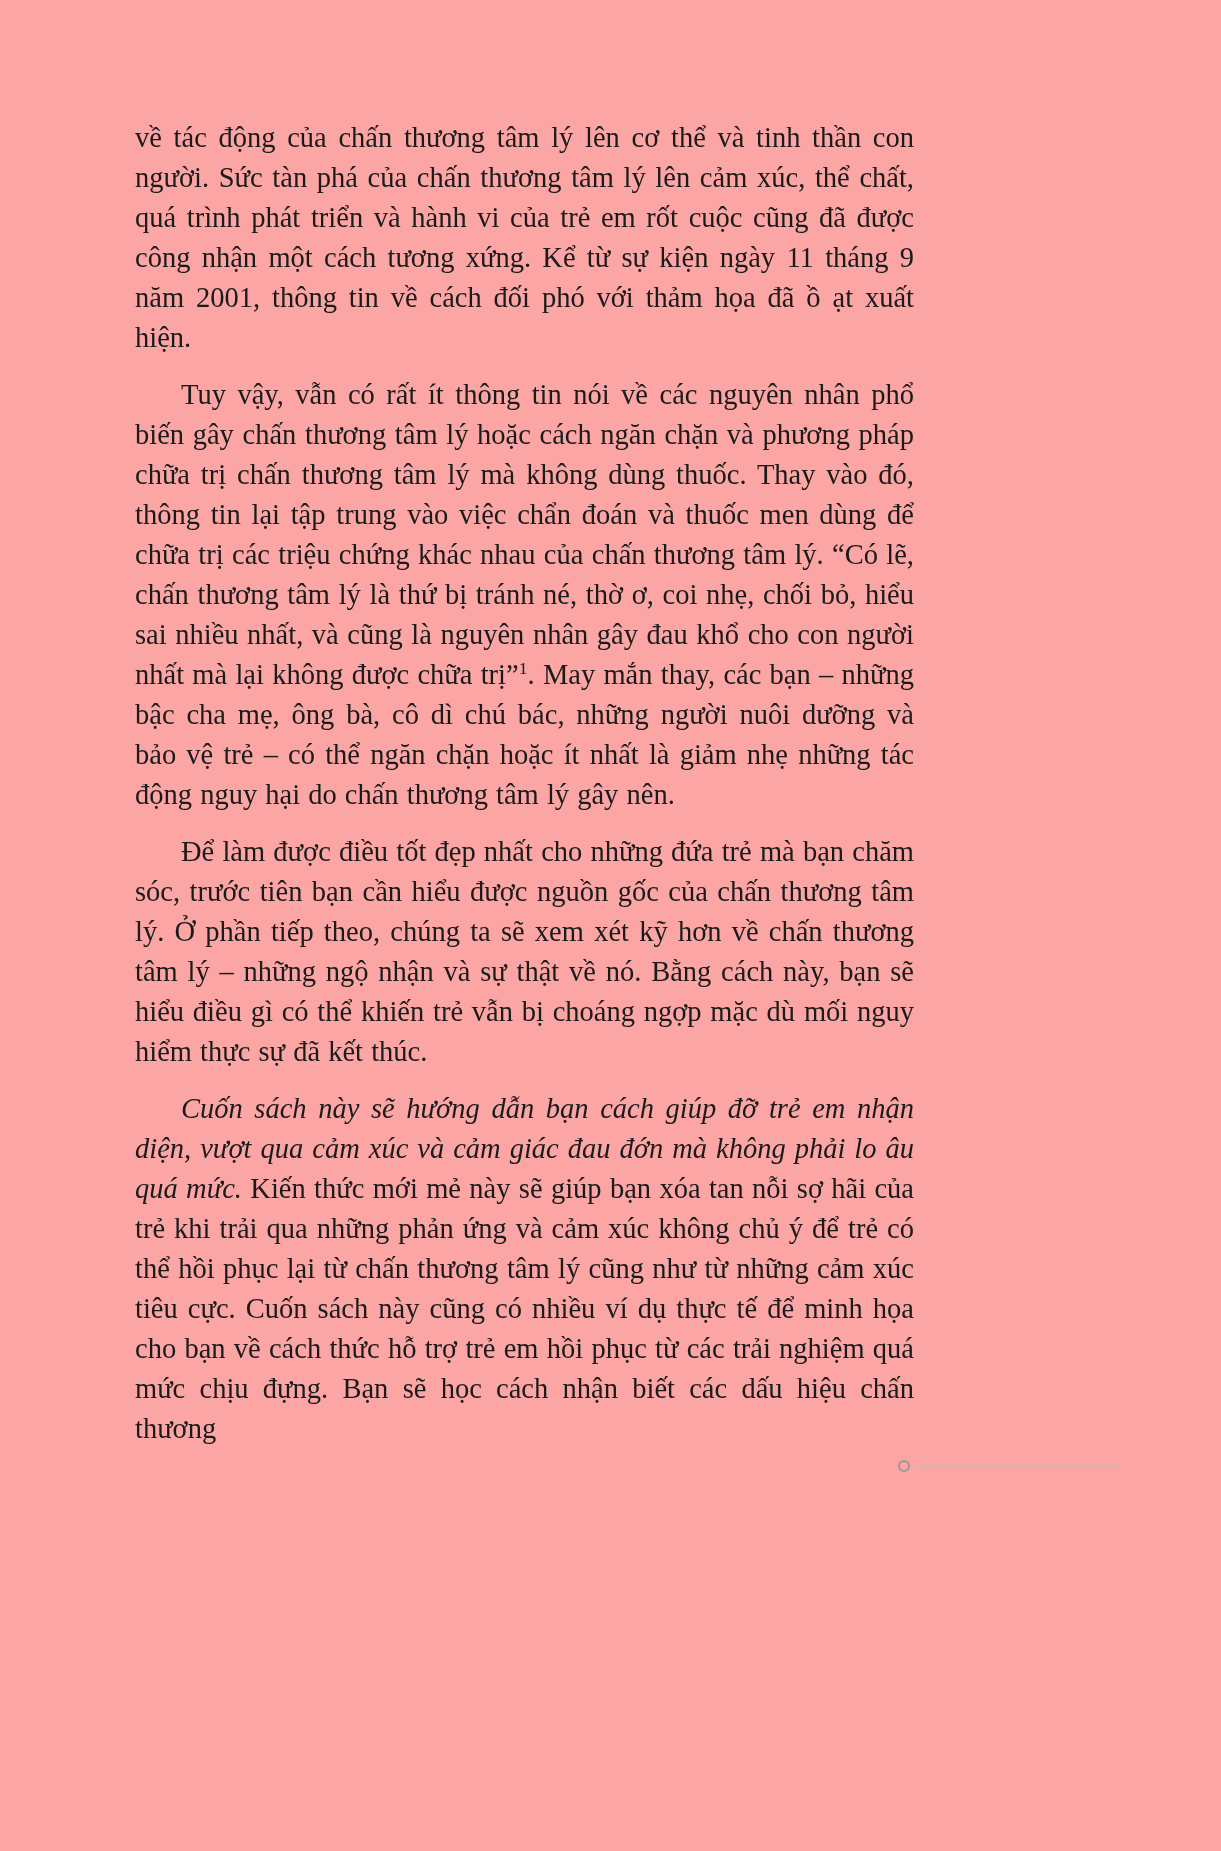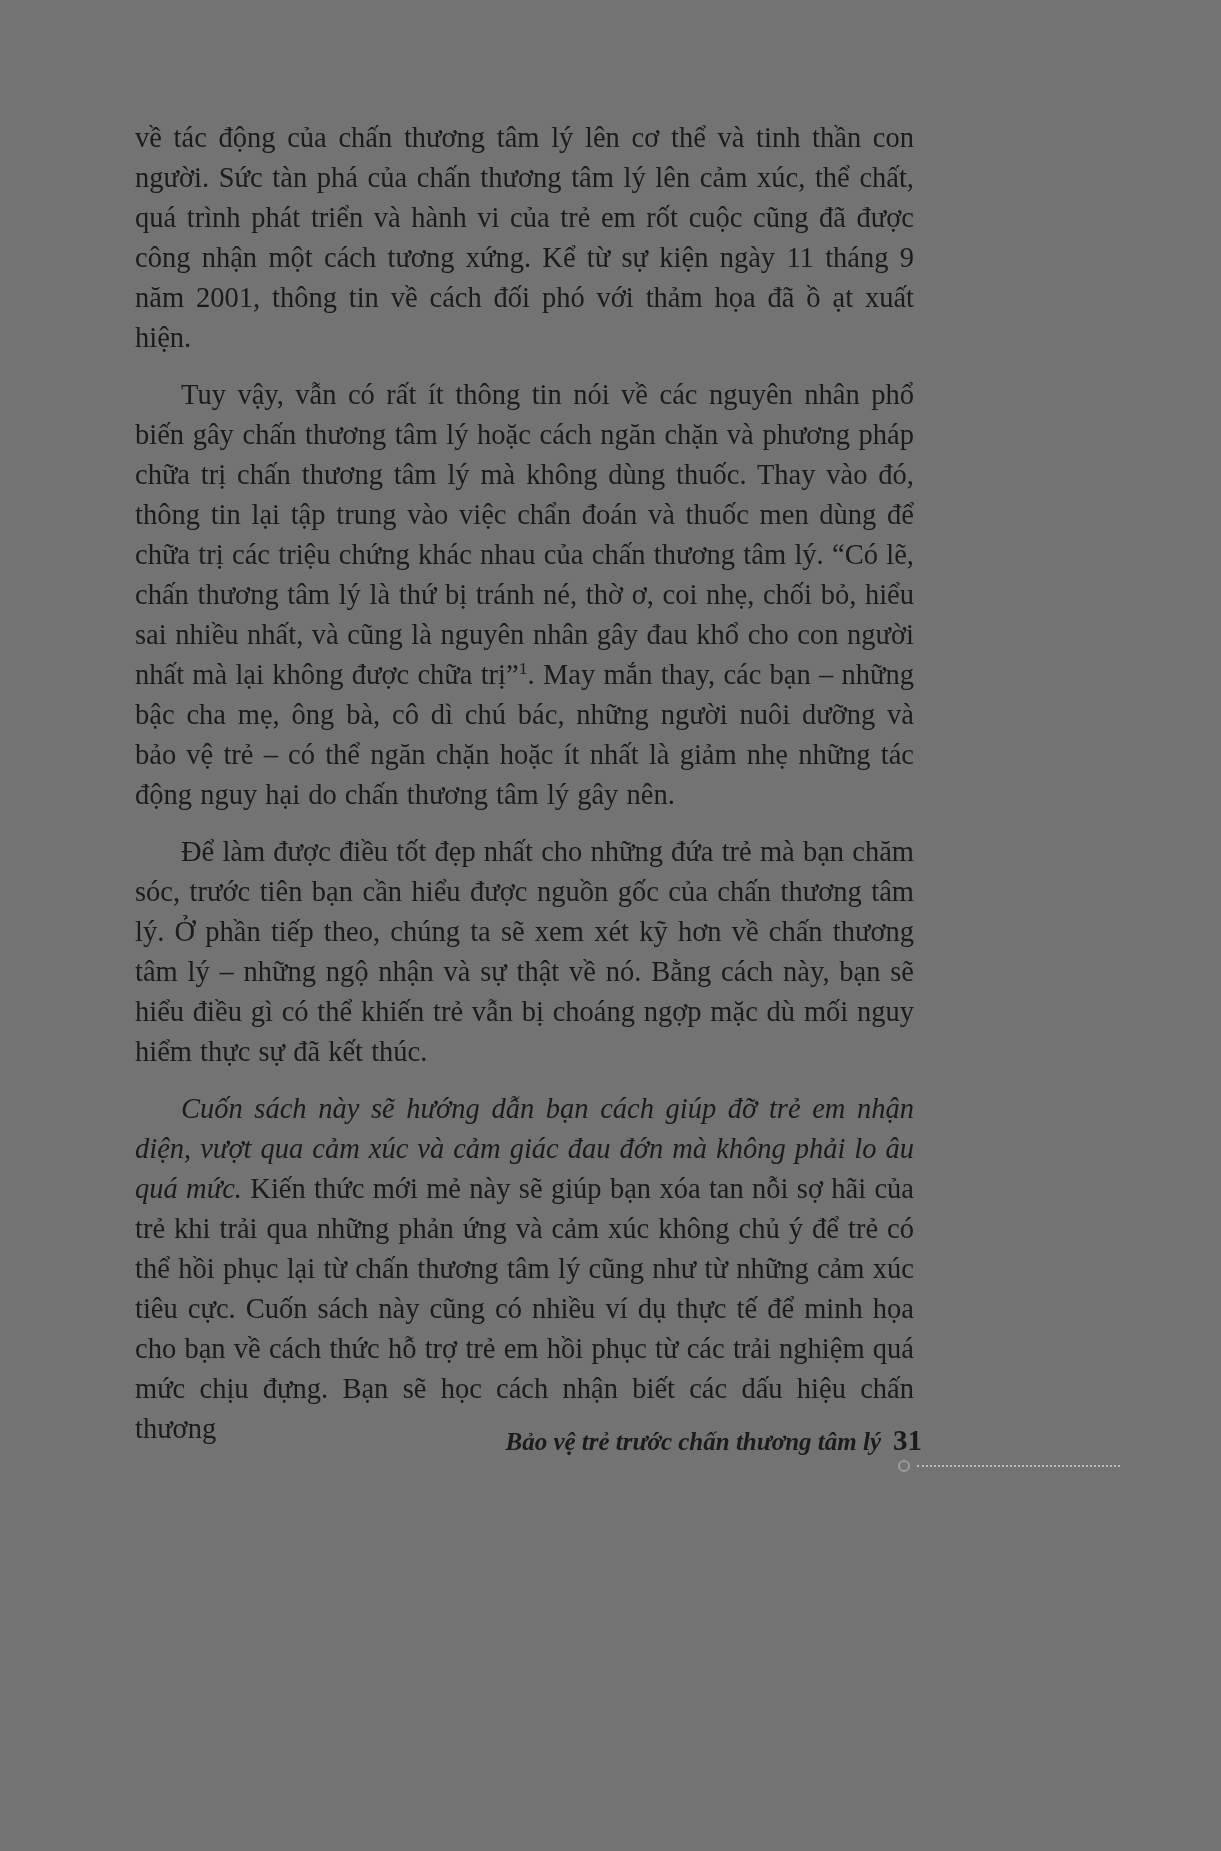--- a/index.html
+++ b/index.html
@@ -4,21 +4,21 @@
 <style>
   html, body {
     margin: 0;
     padding: 0;
     background: #ffffff;
   }
   .page {
     position: relative;
     width: 1221px;
     height: 1851px;
-    background: #737373;
+    background: #fca5a5;
     font-family: "Liberation Serif", "DejaVu Serif", serif;
     color: #1b1b1b;
     overflow: hidden;
   }
   .text-block {
     position: absolute;
     left: 135px;
     top: 118px;
     width: 779px;
   }
@@ -95,22 +95,19 @@
     <p class="para no-indent">về tác động của chấn thương tâm lý lên cơ thể và tinh thần con người. Sức tàn phá của chấn thương tâm lý lên cảm xúc, thể chất, quá trình phát triển và hành vi của trẻ em rốt cuộc cũng đã được công nhận một cách tương xứng. Kể từ sự kiện ngày 11 tháng 9 năm 2001, thông tin về cách đối phó với thảm họa đã ồ ạt xuất hiện.</p>
 
     <p class="para"><span>Tuy vậy, vẫn có rất ít thông tin nói về các nguyên nhân phổ biến gây chấn thương tâm lý hoặc cách ngăn chặn và phương pháp chữa trị chấn thương tâm lý mà không dùng thuốc. Thay vào đó, thông tin lại tập trung vào việc chẩn đoán và thuốc men dùng để chữa trị các triệu chứng khác nhau của chấn thương tâm lý. “Có lẽ, chấn thương tâm lý là thứ bị tránh né, thờ ơ, coi nhẹ, chối bỏ, hiểu sai nhiều nhất, và cũng là nguyên nhân gây đau khổ cho con người nhất mà lại không được chữa trị”</span><sup class="fn">1</sup><span>. May mắn thay, các bạn – những bậc cha mẹ, ông bà, cô dì chú bác, những người nuôi dưỡng và bảo vệ trẻ – có thể ngăn chặn hoặc ít nhất là giảm nhẹ những tác động nguy hại do chấn thương tâm lý gây nên.</span></p>
 
     <p class="para">Để làm được điều tốt đẹp nhất cho những đứa trẻ mà bạn chăm sóc, trước tiên bạn cần hiểu được nguồn gốc của chấn thương tâm lý. Ở phần tiếp theo, chúng ta sẽ xem xét kỹ hơn về chấn thương tâm lý – những ngộ nhận và sự thật về nó. Bằng cách này, bạn sẽ hiểu điều gì có thể khiến trẻ vẫn bị choáng ngợp mặc dù mối nguy hiểm thực sự đã kết thúc.</p>
 
     <p class="para"><em class="lead-italic">Cuốn sách này sẽ hướng dẫn bạn cách giúp đỡ trẻ em nhận diện, vượt qua cảm xúc và cảm giác đau đớn mà không phải lo âu quá mức.</em><span> Kiến thức mới mẻ này sẽ giúp bạn xóa tan nỗi sợ hãi của trẻ khi trải qua những phản ứng và cảm xúc không chủ ý để trẻ có thể hồi phục lại từ chấn thương tâm lý cũng như từ những cảm xúc tiêu cực. Cuốn sách này cũng có nhiều ví dụ thực tế để minh họa cho bạn về cách thức hỗ trợ trẻ em hồi phục từ các trải nghiệm quá mức chịu đựng. Bạn sẽ học cách nhận biết các dấu hiệu chấn thương</span></p>
 
   </div>
 
-  <div class="footer">
-    <span class="running-title">Bảo vệ trẻ trước chấn thương tâm lý</span><span class="page-number">31</span>
-  </div>
 
   <div class="footer-deco">
     <span class="deco-circle"></span>
     <span class="deco-dots"></span>
   </div>
 
 </div>
 
 </body></html>

